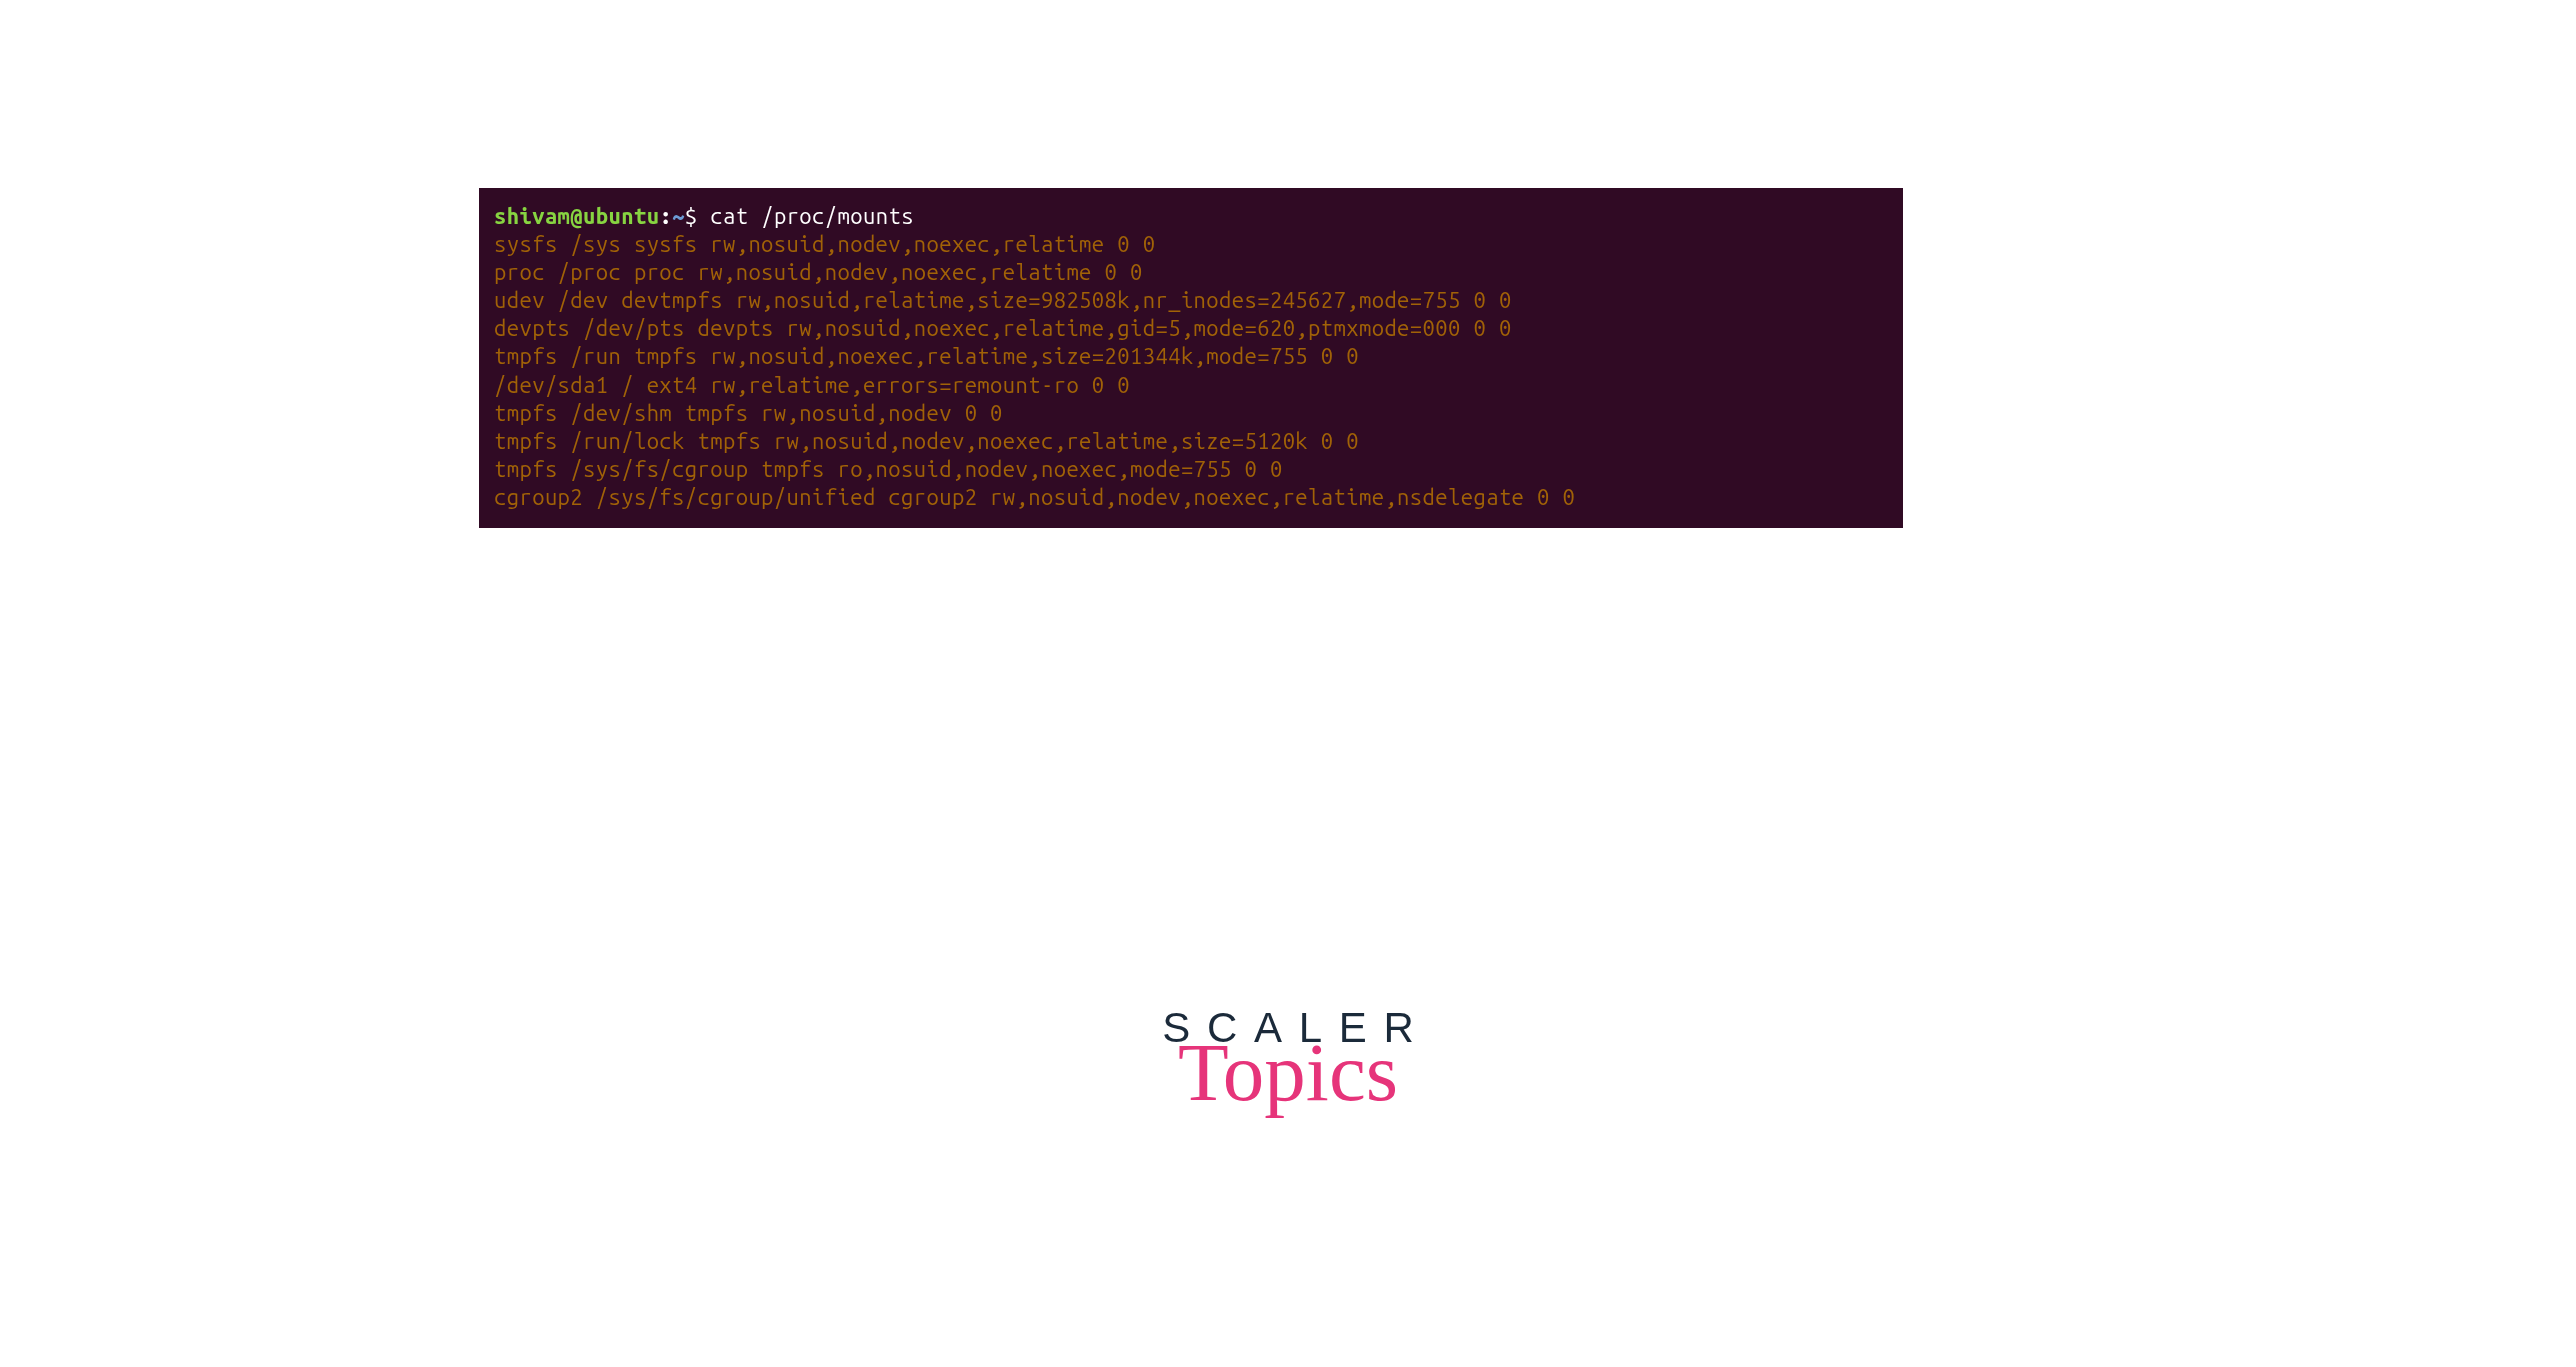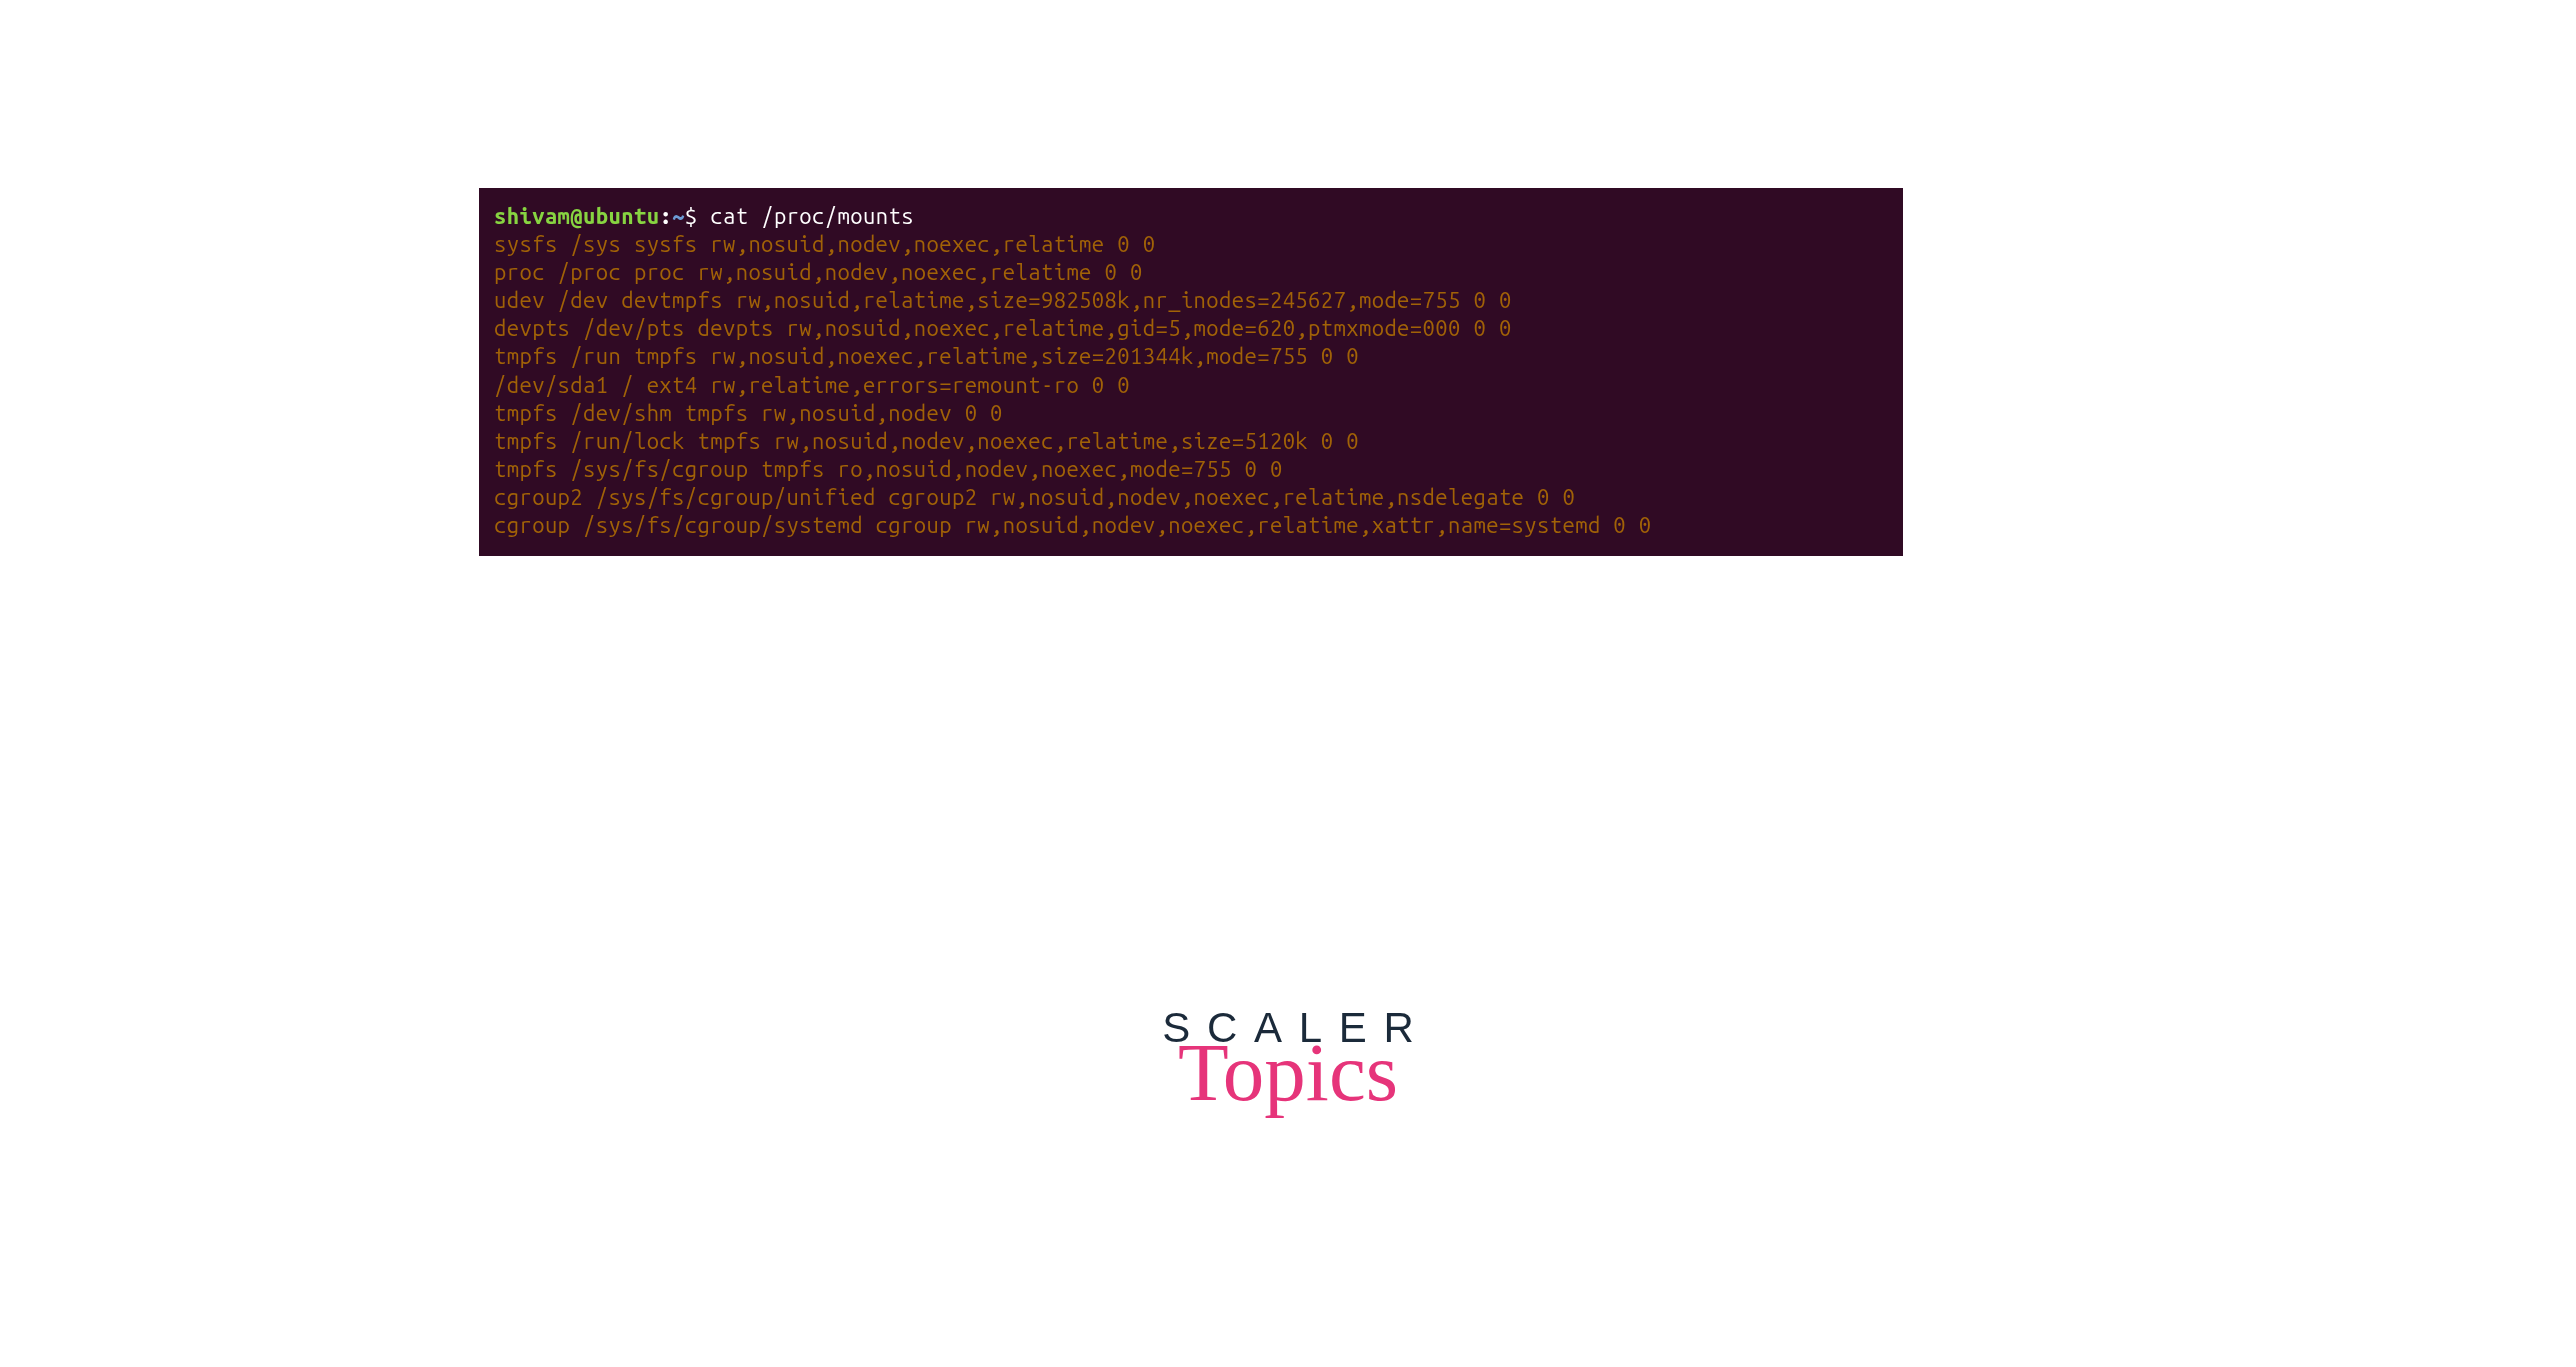--- a/index.html
+++ b/index.html
@@ -67,20 +67,19 @@
   <div class="out">sysfs /sys sysfs rw,nosuid,nodev,noexec,relatime 0 0</div>
   <div class="out">proc /proc proc rw,nosuid,nodev,noexec,relatime 0 0</div>
   <div class="out">udev /dev devtmpfs rw,nosuid,relatime,size=982508k,nr_inodes=245627,mode=755 0 0</div>
   <div class="out">devpts /dev/pts devpts rw,nosuid,noexec,relatime,gid=5,mode=620,ptmxmode=000 0 0</div>
   <div class="out">tmpfs /run tmpfs rw,nosuid,noexec,relatime,size=201344k,mode=755 0 0</div>
   <div class="out">/dev/sda1 / ext4 rw,relatime,errors=remount-ro 0 0</div>
   <div class="out">tmpfs /dev/shm tmpfs rw,nosuid,nodev 0 0</div>
   <div class="out">tmpfs /run/lock tmpfs rw,nosuid,nodev,noexec,relatime,size=5120k 0 0</div>
   <div class="out">tmpfs /sys/fs/cgroup tmpfs ro,nosuid,nodev,noexec,mode=755 0 0</div>
   <div class="out">cgroup2 /sys/fs/cgroup/unified cgroup2 rw,nosuid,nodev,noexec,relatime,nsdelegate 0 0</div>
-  <div class="out">cgroup /sys/fs/cgroup/systemd cgroup rw,nosuid,nodev,noexec,relatime,xattr,name=systemd 0 0</div>
 </div>
 
 <div class="logo">
   <div class="scaler">SCALER</div>
   <div class="topics">Topics</div>
 </div>
 
 
 </body></html>

